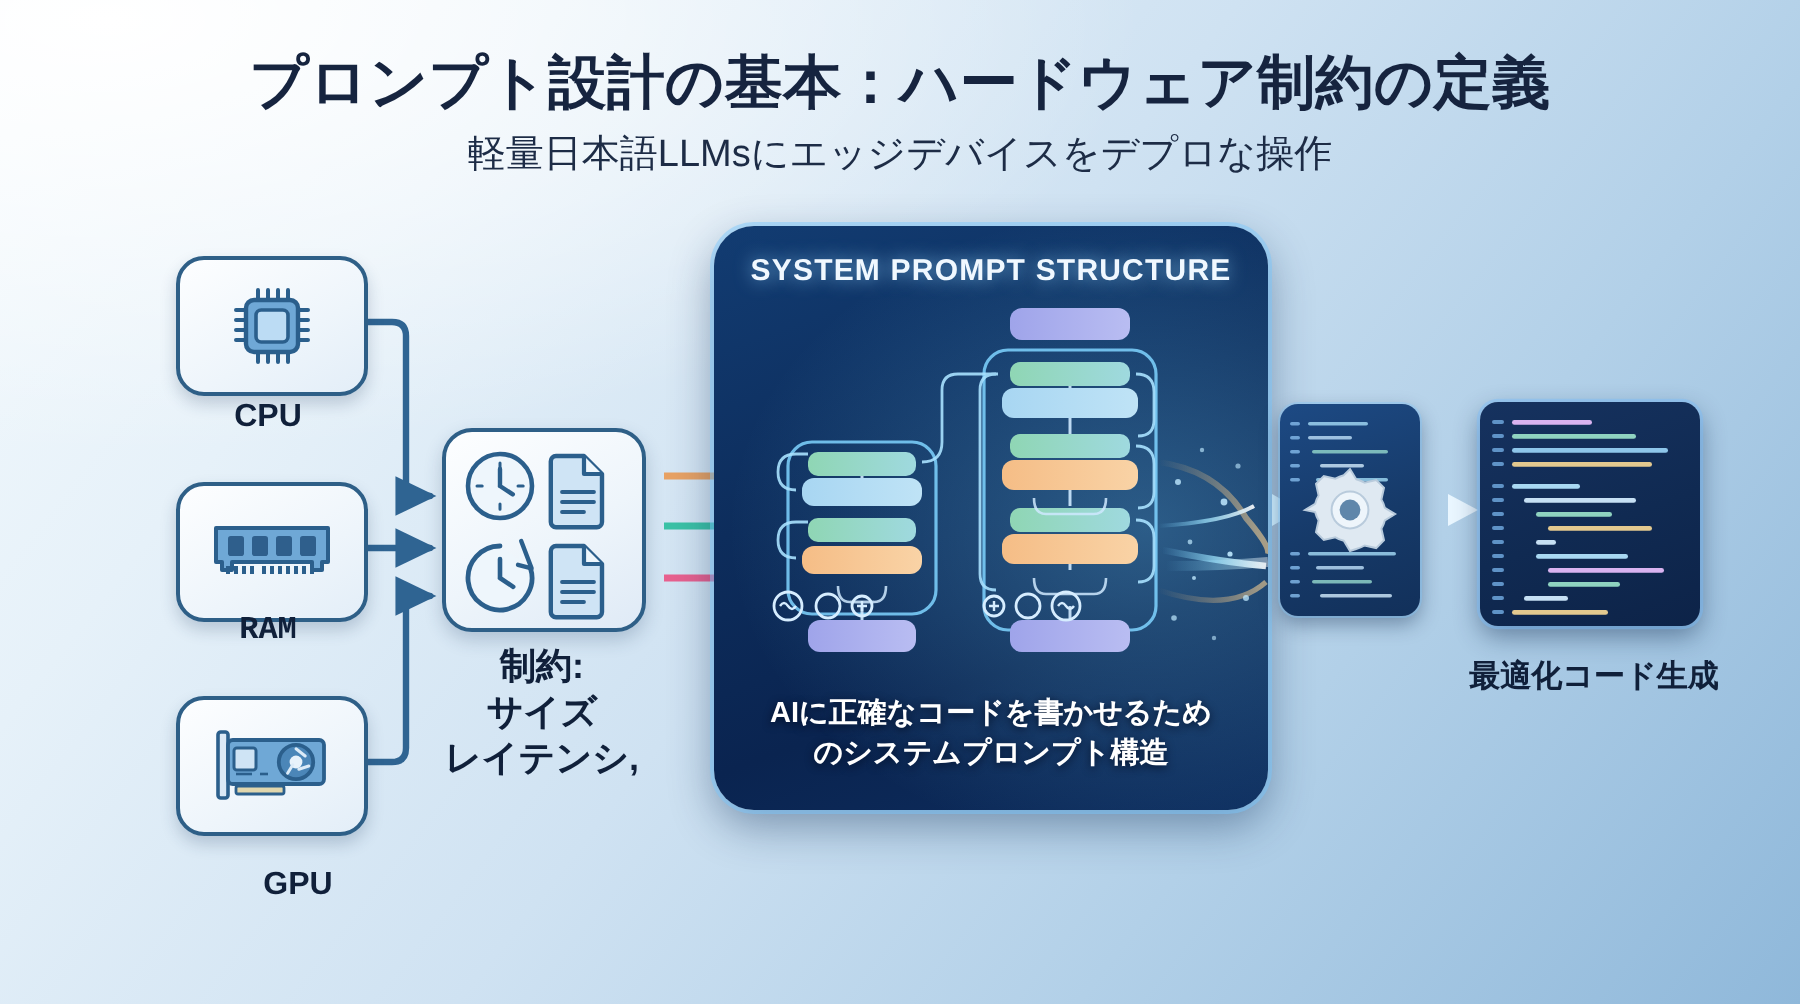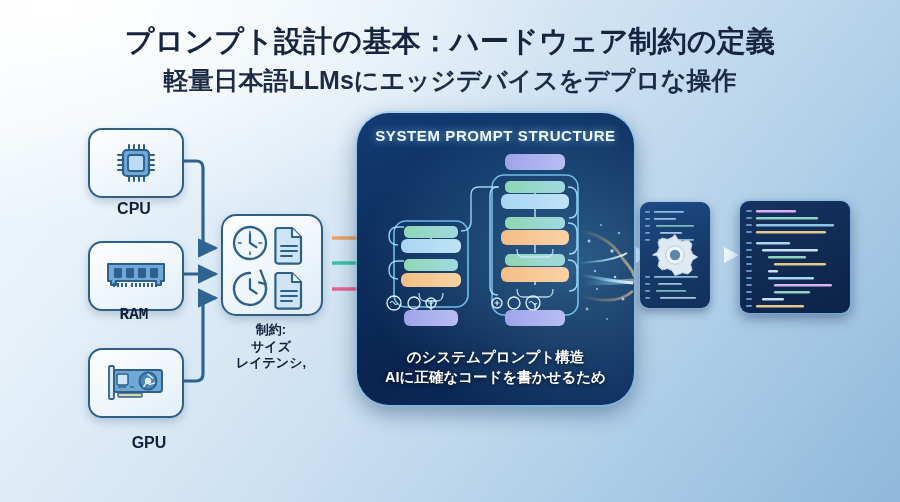--- a/index.html
+++ b/index.html
@@ -16,21 +16,21 @@
   }
 
   
   .title{
     position:absolute;left:0;right:0;top:22px;text-align:center;
     font-size:29px;font-weight:bold;color:#16243f;letter-spacing:.2px;
     white-space:nowrap;
   }
   .subtitle{
     position:absolute;left:0;right:0;top:64px;text-align:center;
-    font-size:25px;font-weight:700;color:#1d2c46;white-space:nowrap;
+    font-size:19px;font-weight:400;color:#1d2c46;white-space:nowrap;
   }
   .footer{
     position:absolute;right:24px;bottom:16px;
     font-size:22px;color:#17243d;white-space:nowrap;
   }
 
   
   .hwcard{
     position:absolute;width:92px;height:66px;border-radius:14px;
     background:linear-gradient(150deg,#fdfeff 0%,#eef5fb 60%,#e3eef8 100%);
@@ -48,26 +48,26 @@
 
   
   #constraint-card{
     position:absolute;left:221px;top:214px;width:98px;height:98px;border-radius:15px;
     background:linear-gradient(150deg,#fdfeff 0%,#eef5fb 55%,#dfeaf6 100%);
     border:2.6px solid #2e5f87;
     box-shadow:0 4px 9px rgba(30,60,95,.22);
   }
   #constraint-label{
     position:absolute;left:196px;top:322px;width:150px;text-align:center;
-    font-size:13px;font-weight:bold;color:#10203a;line-height:1.28;
+    font-size:18px;font-weight:bold;color:#10203a;line-height:1.28;
   }
 
   
   #center-panel{
-    position:absolute;left:357px;top:113px;width:277px;height:292px;border-radius:32px;
+    position:absolute;left:357px;top:113px;width:277px;height:292px;border-radius:20px;
     background:
       radial-gradient(130% 95% at 78% 52%, rgba(120,215,255,.30) 0%, rgba(18,60,120,0) 58%),
       linear-gradient(160deg,#123c72 0%, #0d2d5c 40%, #0a2450 70%, #0d2d5e 100%);
     box-shadow:0 0 0 2px rgba(120,200,255,.45),0 8px 22px rgba(15,45,85,.42);
     overflow:hidden;
   }
   #panel-title{
     position:absolute;left:0;right:0;top:14px;text-align:center;
     font-size:15px;font-weight:bold;color:#f0f8ff;letter-spacing:.6px;
     text-shadow:0 0 9px rgba(150,215,255,.75);white-space:nowrap;
@@ -342,22 +342,22 @@
         <circle cx="262" cy="120" r="1.3" opacity=".6"></circle>
           <circle cx="230" cy="196" r="1.4" opacity=".7"></circle>
         <circle cx="250" cy="206" r="1.1" opacity=".6"></circle>
           <circle cx="266" cy="186" r="1.5" opacity=".75"></circle>
         <circle cx="240" cy="176" r="1" opacity=".8"></circle>
           <circle cx="258" cy="164" r="1.3" opacity=".9"></circle>
       </g>
     </svg>
 
     <div id="panel-caption">
+      <div>AIに正確なコードを書かせるため</div>
       <div>のシステムプロンプト構造</div>
-      <div>AIに正確なコードを書かせるため</div>
     </div>
   </div>
 
   <svg width="900" height="502" style="position:absolute;left:0;top:0;">
     <defs>
       <linearGradient id="beamL" x1="0" y1="0" x2="1" y2="0">
         <stop offset="0" stop-color="rgba(150,225,255,0)"></stop>
           <stop offset="1" stop-color="rgba(215,245,255,.95)"></stop>
       </linearGradient>
       <linearGradient id="beamR" x1="0" y1="0" x2="1" y2="0">
@@ -428,15 +428,16 @@
           <rect x="34" y="83" width="58" height="2.4" rx="1.2" fill="#d9b3f0"></rect>
         <rect x="6" y="90" width="6" height="2" rx="1" fill="#5f93c7"></rect>
           <rect x="34" y="90" width="36" height="2.4" rx="1.2" fill="#8fd3c0"></rect>
         <rect x="6" y="97" width="6" height="2" rx="1" fill="#5f93c7"></rect>
           <rect x="22" y="97" width="22" height="2.4" rx="1.2" fill="#c6e0f4"></rect>
         <rect x="6" y="104" width="6" height="2" rx="1" fill="#5f93c7"></rect>
           <rect x="16" y="104" width="48" height="2.4" rx="1.2" fill="#e3c98f"></rect>
       </g>
     </svg>
   </div>
+  <div id="output-label">最適化コード生成</div>
 
 
 </div>
 
 </body></html>

